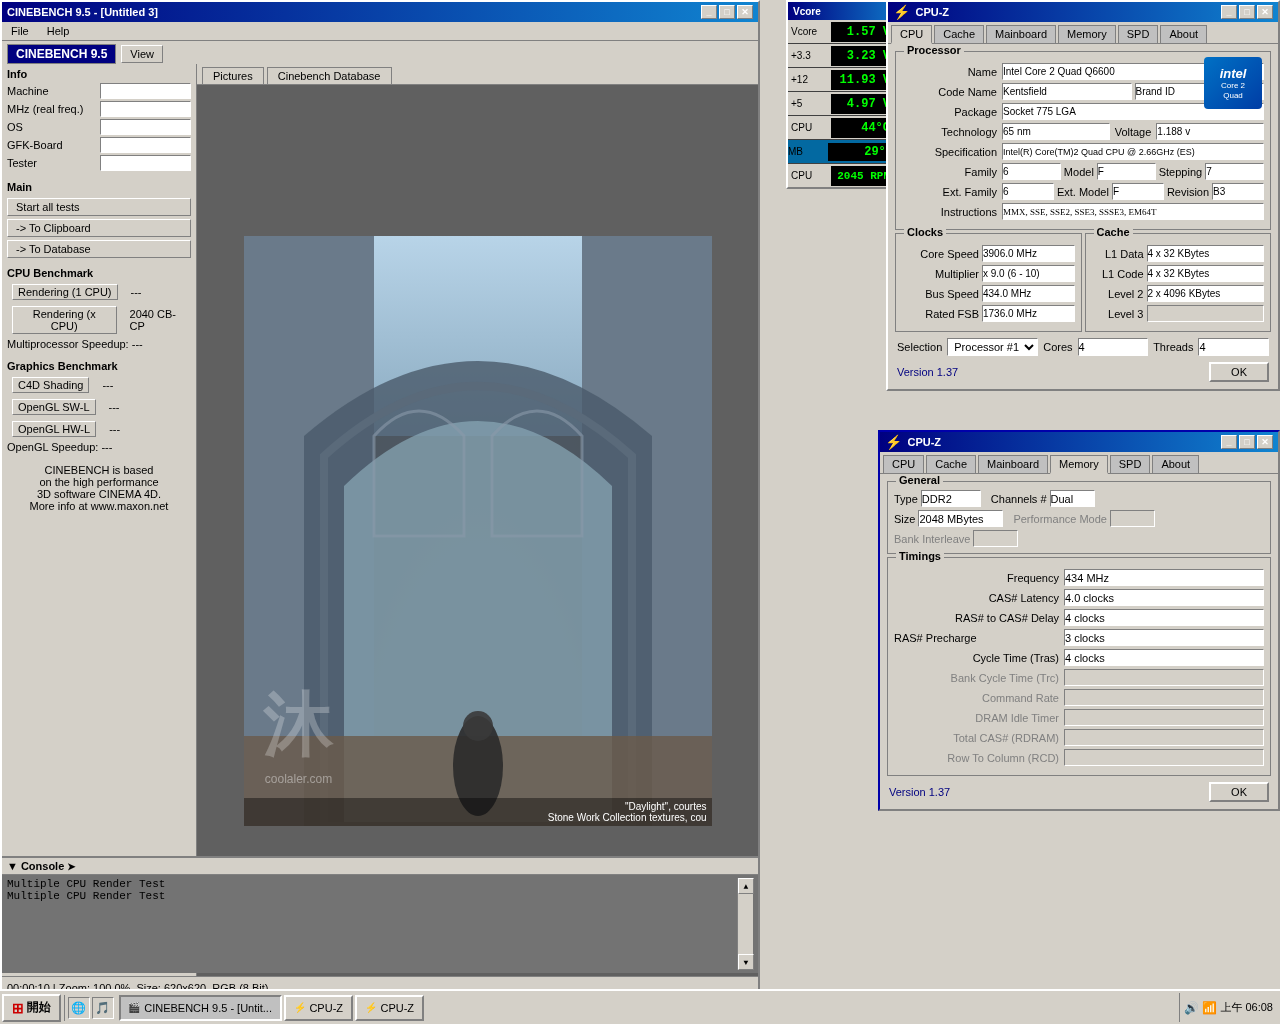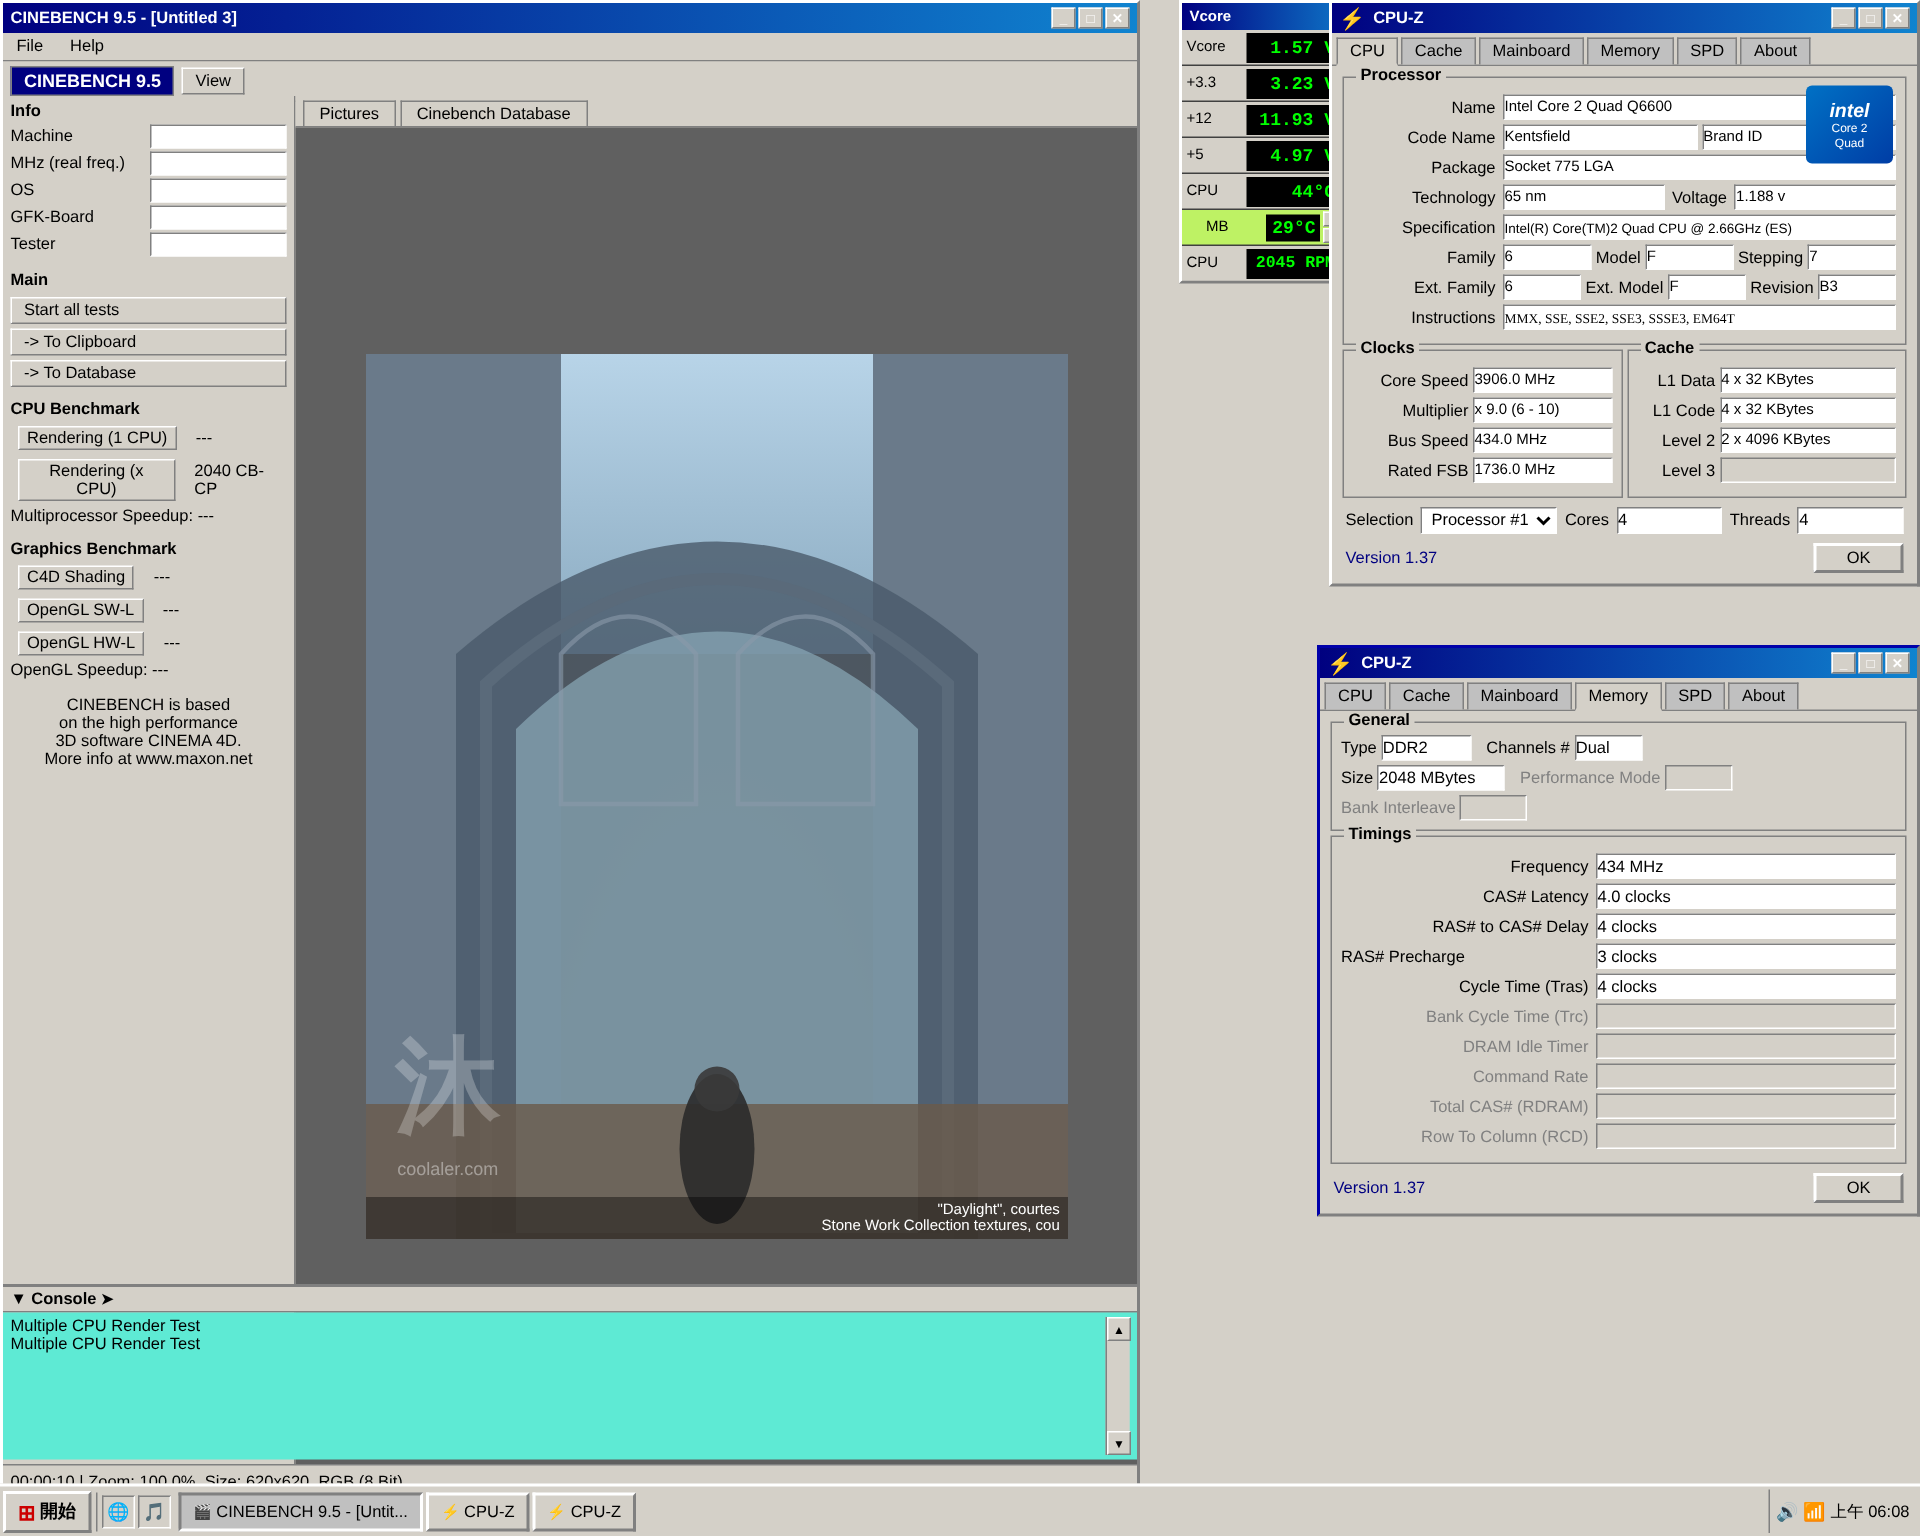--- a/index.html
+++ b/index.html
@@ -200,21 +200,21 @@
       </div>
     </div>
   </div>
 
   <div style="position:absolute;bottom:22px;left:0;right:0;height:120px;border-top:2px solid #808080;">
     <div style="background:#d4d0c8;padding:2px 5px;border-bottom:1px solid #808080;display:flex;align-items:center;gap:3px;font-size:11px;font-weight:bold;cursor:pointer;">
       <span>▼</span>
       <span>Console</span>
       <span style="font-size:10px;">➤</span>
     </div>
-    <div style="background:#5eead4;height:calc(100% - 20px);padding:3px 5px;font-size:11px;overflow-y:auto;display:flex;">
+    <div style="background:#737373;height:calc(100% - 20px);padding:3px 5px;font-size:11px;overflow-y:auto;display:flex;font-family:Liberation Mono, monospace;">
       <div style="flex:1;">
         <div>Multiple CPU Render Test</div>
         <div>Multiple CPU Render Test</div>
       </div>
       <div style="width:16px;background:#d4d0c8;border-left:1px solid #808080;display:flex;flex-direction:column;">
         <div style="width:16px;height:16px;background:#d4d0c8;border:1px solid;border-color:#ffffff #808080 #808080 #ffffff;display:flex;align-items:center;justify-content:center;font-size:8px;cursor:pointer;">▲</div>
         <div style="flex:1;background:#d4d0c8;"></div>
         <div style="width:16px;height:16px;background:#d4d0c8;border:1px solid;border-color:#ffffff #808080 #808080 #ffffff;display:flex;align-items:center;justify-content:center;font-size:8px;cursor:pointer;">▼</div>
       </div>
     </div>
@@ -271,21 +271,21 @@
 
   <div style="display:flex;align-items:center;padding:1px 3px;border-bottom:1px solid #404040;background:#d4d0c8;">
     <div style="font-size:10px;width:40px;">CPU</div>
     <div style="background:black;color:#00ff00;font-family:'Courier New',monospace;font-size:12px;font-weight:bold;flex:1;text-align:right;padding:1px 3px;height:20px;display:flex;align-items:center;justify-content:flex-end;">44°C</div>
     <div style="display:flex;flex-direction:column;gap:1px;margin-left:2px;">
       <div style="width:14px;height:10px;background:#d4d0c8;border:1px solid;border-color:#ffffff #808080 #808080 #ffffff;font-size:7px;display:flex;align-items:center;justify-content:center;cursor:pointer;">☰</div>
       <div style="width:14px;height:10px;background:#d4d0c8;border:1px solid;border-color:#ffffff #808080 #808080 #ffffff;font-size:7px;display:flex;align-items:center;justify-content:center;cursor:pointer;">▭</div>
     </div>
   </div>
 
-  <div style="display:flex;align-items:center;padding:1px 16px;border-bottom:1px solid #404040;background:#bef264;">
+  <div style="display:flex;align-items:center;padding:1px 0;border-bottom:1px solid #404040;background:#0369a1;">
     <div style="font-size:10px;width:40px;">MB</div>
     <div style="background:black;color:#00ff00;font-family:'Courier New',monospace;font-size:12px;font-weight:bold;flex:1;text-align:right;padding:1px 3px;height:18px;display:flex;align-items:center;justify-content:flex-end;">29°C</div>
     <div style="display:flex;flex-direction:column;gap:1px;margin-left:2px;">
       <div style="width:14px;height:10px;background:#d4d0c8;border:1px solid;border-color:#ffffff #808080 #808080 #ffffff;font-size:7px;display:flex;align-items:center;justify-content:center;cursor:pointer;">☰</div>
       <div style="width:14px;height:10px;background:#d4d0c8;border:1px solid;border-color:#ffffff #808080 #808080 #ffffff;font-size:7px;display:flex;align-items:center;justify-content:center;cursor:pointer;">▭</div>
     </div>
   </div>
 
   <div style="display:flex;align-items:center;padding:1px 3px;background:#d4d0c8;">
     <div style="font-size:10px;width:40px;">CPU</div>
@@ -507,25 +507,25 @@
       </div>
       <div class="field-row">
         <span style="font-size:11px;width:170px;text-align:right;padding-right:5px;">Cycle Time (Tras)</span>
         <div class="field-value" style="font-size:11px;flex:1;height:17px;">4 clocks</div>
       </div>
       <div class="field-row">
         <span style="font-size:11px;width:170px;text-align:right;padding-right:5px;color:#808080;">Bank Cycle Time (Trc)</span>
         <div style="flex:1;height:17px;background:#d4d0c8;border:1px solid;border-color:#808080 #ffffff #ffffff #808080;"></div>
       </div>
       <div class="field-row">
+        <span style="font-size:11px;width:170px;text-align:right;padding-right:5px;color:#808080;">Command Rate</span>
+        <div style="flex:1;height:17px;background:#d4d0c8;border:1px solid;border-color:#808080 #ffffff #ffffff #808080;"></div>
+      </div>
+      <div class="field-row">
         <span style="font-size:11px;width:170px;text-align:right;padding-right:5px;color:#808080;">DRAM Idle Timer</span>
-        <div style="flex:1;height:17px;background:#d4d0c8;border:1px solid;border-color:#808080 #ffffff #ffffff #808080;"></div>
-      </div>
-      <div class="field-row">
-        <span style="font-size:11px;width:170px;text-align:right;padding-right:5px;color:#808080;">Command Rate</span>
         <div style="flex:1;height:17px;background:#d4d0c8;border:1px solid;border-color:#808080 #ffffff #ffffff #808080;"></div>
       </div>
       <div class="field-row">
         <span style="font-size:11px;width:170px;text-align:right;padding-right:5px;color:#808080;">Total CAS# (RDRAM)</span>
         <div style="flex:1;height:17px;background:#d4d0c8;border:1px solid;border-color:#808080 #ffffff #ffffff #808080;"></div>
       </div>
       <div class="field-row">
         <span style="font-size:11px;width:170px;text-align:right;padding-right:5px;color:#808080;">Row To Column (RCD)</span>
         <div style="flex:1;height:17px;background:#d4d0c8;border:1px solid;border-color:#808080 #ffffff #ffffff #808080;"></div>
       </div>

